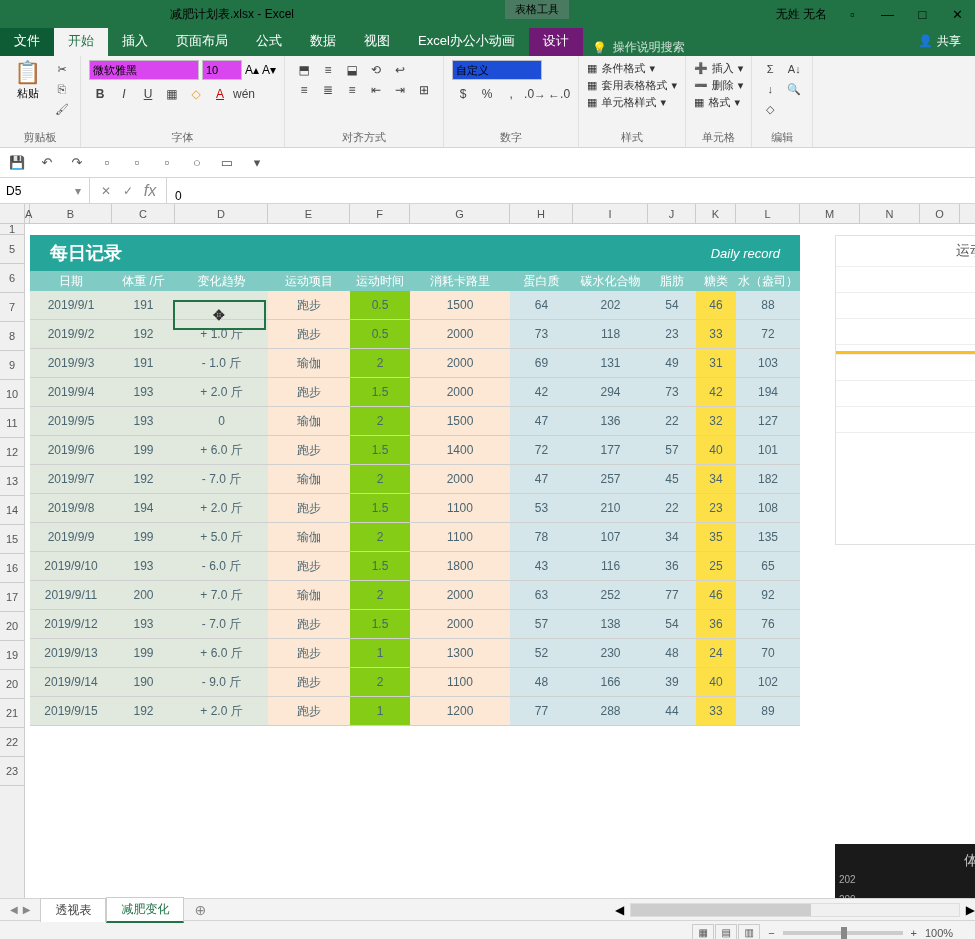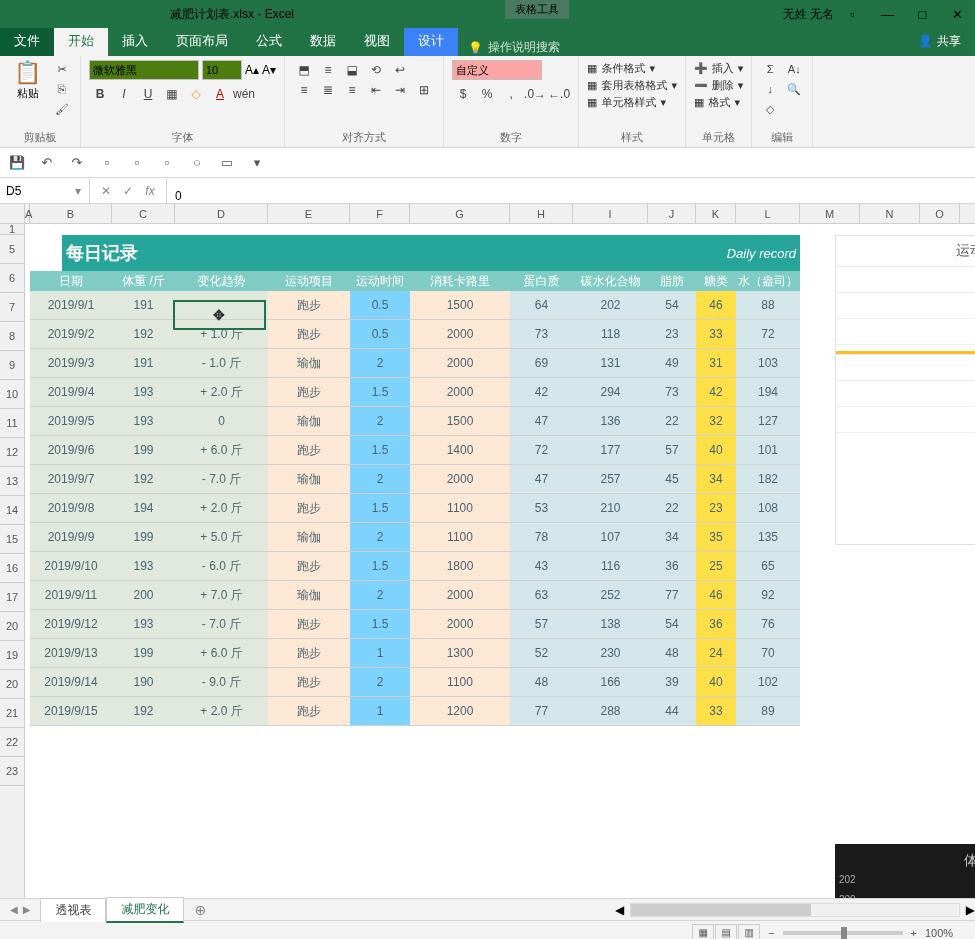--- a/index.html
+++ b/index.html
@@ -2,21 +2,21 @@
 <html><head>
 <meta charset="utf-8">
 <style>
 * { margin: 0; padding: 0; box-sizing: border-box; font-family: "Microsoft YaHei", sans-serif; }
 body { width: 975px; height: 939px; background: #fff; overflow: hidden; font-size: 12px; }
 
 
 .titlebar { height: 28px; background: #217346; display: flex; align-items: center; color: #000000; position: relative; }
 .titlebar .doc-title { position: absolute; left: 170px; font-size: 12px; }
 .titlebar .tools-label { position: absolute; left: 505px; top: 0; background: #4a7a5f; padding: 2px 10px; font-size: 11px; }
-.titlebar .user { position: absolute; right: 141px; font-size: 12px; }
+.titlebar .user { position: absolute; right: 148px; font-size: 12px; }
 .titlebar .win-controls { position: absolute; right: 0; display: flex; }
 .titlebar .win-btn { width: 35px; height: 28px; display: flex; align-items: center; justify-content: center; font-size: 13px; cursor: pointer; }
 
 
 .ribbon-tabs { height: 28px; background: #217346; display: flex; align-items: flex-end; }
 .ribbon-tabs .tab { padding: 6px 14px; color: #fff; font-size: 13px; cursor: pointer; }
 .ribbon-tabs .tab.file { background: #0d5c35; text-align: center; }
 .ribbon-tabs .tab.active { background: #f3f3f3; color: #217346; }
 .ribbon-tabs .search-hint { color: #d0e0d5; margin-left: 10px; font-size: 12px; display: flex; align-items: center; gap: 5px; }
 .ribbon-tabs .spacer { flex: 1; }
@@ -26,67 +26,67 @@
 .ribbon { height: 92px; background: #f3f3f3; border-bottom: 1px solid #d4d4d4; display: flex; }
 .group { border-right: 1px solid #e0e0e0; padding: 4px 8px 2px; display: flex; flex-direction: column; justify-content: space-between; }
 .group-label { text-align: center; font-size: 11px; color: #666; padding-top: 2px; }
 .group-content { display: flex; gap: 4px; align-items: flex-start; }
 .big-btn { width: 40px; text-align: center; cursor: pointer; }
 .big-btn .icon { font-size: 22px; display: block; }
 .big-btn .lbl { font-size: 11px; }
 .mini-col { display: flex; flex-direction: column; gap: 2px; }
 .mini-btn { width: 20px; height: 18px; display: flex; align-items: center; justify-content: center; font-size: 11px; cursor: pointer; color: #444; }
 .font-row { display: flex; gap: 3px; align-items: center; margin-bottom: 4px; }
-.font-row select, .font-row .combo { border: 1px solid #c0c0c0; background: #4d7c0f; font-size: 11px; height: 20px; padding: 0 3px; }
+.font-row select, .font-row .combo { border: 1px solid #c0c0c0; background: #d946ef; font-size: 11px; height: 20px; padding: 0 3px; }
 .font-row .font-name { width: 110px; }
 .font-row .font-size { width: 40px; }
 .btn-row { display: flex; gap: 2px; }
 .btn-row .b { width: 22px; height: 20px; display: flex; align-items: center; justify-content: center; cursor: pointer; font-size: 12px; color: #444; border: 1px solid transparent; }
-.num-combo { border: 1px solid #c0c0c0; height: 20px; width: 90px; font-size: 11px; padding: 8px 3px; background: #fca5a5; }
+.num-combo { border: 1px solid #c0c0c0; height: 20px; width: 90px; font-size: 11px; padding: 8px 3px; background: #1d4ed8; }
 .cell-ops .item { display: flex; align-items: center; gap: 4px; font-size: 11px; padding: 1px 0; cursor: pointer; color: #333; }
 
 
 .qat { height: 30px; background: #fff; border-bottom: 1px solid #d4d4d4; display: flex; align-items: center; gap: 8px; padding: 0 6px; }
 .qat .qbtn { width: 22px; height: 22px; display: flex; align-items: center; justify-content: center; cursor: pointer; color: #555; font-size: 13px; }
 
 
 .formula-bar { height: 26px; border-bottom: 1px solid #d4d4d4; display: flex; align-items: flex-end; }
 .name-box { width: 90px; border-right: 1px solid #d4d4d4; height: 100%; display: flex; align-items: center; }
 .name-box input { border: none; width: 70px; padding: 0 6px; font-size: 12px; outline: none; }
 .name-box .dd { width: 16px; text-align: center; color: #888; cursor: pointer; }
 .fbar-btns { display: flex; gap: 6px; padding: 0 8px; border-right: 1px solid #d4d4d4; height: 100%; align-items: center; }
 .fbar-btns span { color: #888; cursor: pointer; width: 16px; text-align: center; }
-.fx { font-style: italic; font-size: 12px; }
+.fx { font-style: italic; font-size: 16px; }
 .formula-input { flex: 1; border: none; padding: 0 8px; font-size: 12px; outline: none; }
 
 
 .grid-area { display: flex; height: 694px; }
 .grid-main { flex: 1; overflow: hidden; position: relative; }
 .col-headers { display: flex; height: 20px; background: #f0f0f0; border-bottom: 1px solid #ccc; }
 .corner { width: 25px; border-right: 1px solid #ccc; background: #f0f0f0; }
 .col-h { border-right: 1px solid #ccc; text-align: center; font-size: 11px; color: #555; line-height: 20px; cursor: pointer; }
 .grid-body { display: flex; height: 674px; overflow: hidden; }
 .row-headers { width: 25px; background: #f0f0f0; border-right: 1px solid #ccc; }
 .row-h { height: 29px; border-bottom: 1px solid #ccc; text-align: center; font-size: 11px; color: #555; line-height: 29px; cursor: pointer; }
 .row-h.first { height: 11px; line-height: 11px; }
 .cells { flex: 1; position: relative; }
 
 
 .daily-table { position: absolute; left: 5px; top: 11px; width: 770px; }
-.table-title { background: #26a69a; color: #fff; height: 36px; display: flex; align-items: center; justify-content: space-between; padding: 0 4px; font-size: 18px; font-weight: bold; margin-left: 32px; }
+.table-title { background: #26a69a; color: #fff; height: 36px; display: flex; align-items: center; justify-content: space-between; padding: 0 20px; font-size: 18px; font-weight: bold; }
 .table-title .en { font-size: 13px; font-weight: normal; font-style: italic; }
 .table-head { background: #80cbc4; color: #fff; height: 20px; display: flex; align-items: center; font-size: 12px; }
 .table-head > div { text-align: center; }
 .data-row { height: 29px; display: flex; align-items: center; font-size: 12px; }
 .data-row > div { text-align: center; border-bottom: 1px solid #d0d0d0; height: 100%; line-height: 29px; color: #4a6572; }
 .c-date { width: 82px; background: #e1e8dd; }
 .c-weight { width: 63px; background: #e1e8dd; }
 .c-trend { width: 93px; background: #e1e8dd; }
 .c-sport { width: 82px; background: #fce8d5; }
-.c-time { width: 60px; background: #7dd3fc; }
+.c-time { width: 60px; background: #84cc16; }
 .c-cal { width: 100px; background: #fce8d5; }
 .c-prot { width: 63px; background: #d4e6ea; }
 .c-carb { width: 75px; background: #d4e6ea; }
 .c-fat { width: 48px; background: #d4e6ea; }
 .c-sugar { width: 40px; background: #fde047; }
 .c-water { width: 64px; background: #d4e6ea; }
 .table-head .c-date,.table-head .c-weight,.table-head .c-trend,.table-head .c-sport,.table-head .c-time,.table-head .c-cal,.table-head .c-prot,.table-head .c-carb,.table-head .c-fat,.table-head .c-sugar,.table-head .c-water { background: transparent; }
 
 
 .active-cell { position: absolute; border: 2px solid #217346; pointer-events: none; }
@@ -139,21 +139,22 @@
 </div>
 
 <div class="ribbon-tabs">
   <div class="tab file">文件</div>
   <div class="tab active">开始</div>
   <div class="tab">插入</div>
   <div class="tab">页面布局</div>
   <div class="tab">公式</div>
   <div class="tab">数据</div>
   <div class="tab">视图</div>
-  <div class="tab" style="background:#3b82f6">设计</div>
+  <div class="tab">Excel办公小动画</div>
+  <div class="tab" style="background:#701a75">设计</div>
   <div class="search-hint">
       <span>💡</span>
       <span>操作说明搜索</span>
     </div>
   <div class="spacer"></div>
   <div class="share">👤 <span>共享</span></div>
 </div>
 
 <div class="ribbon">
   <div class="group">

